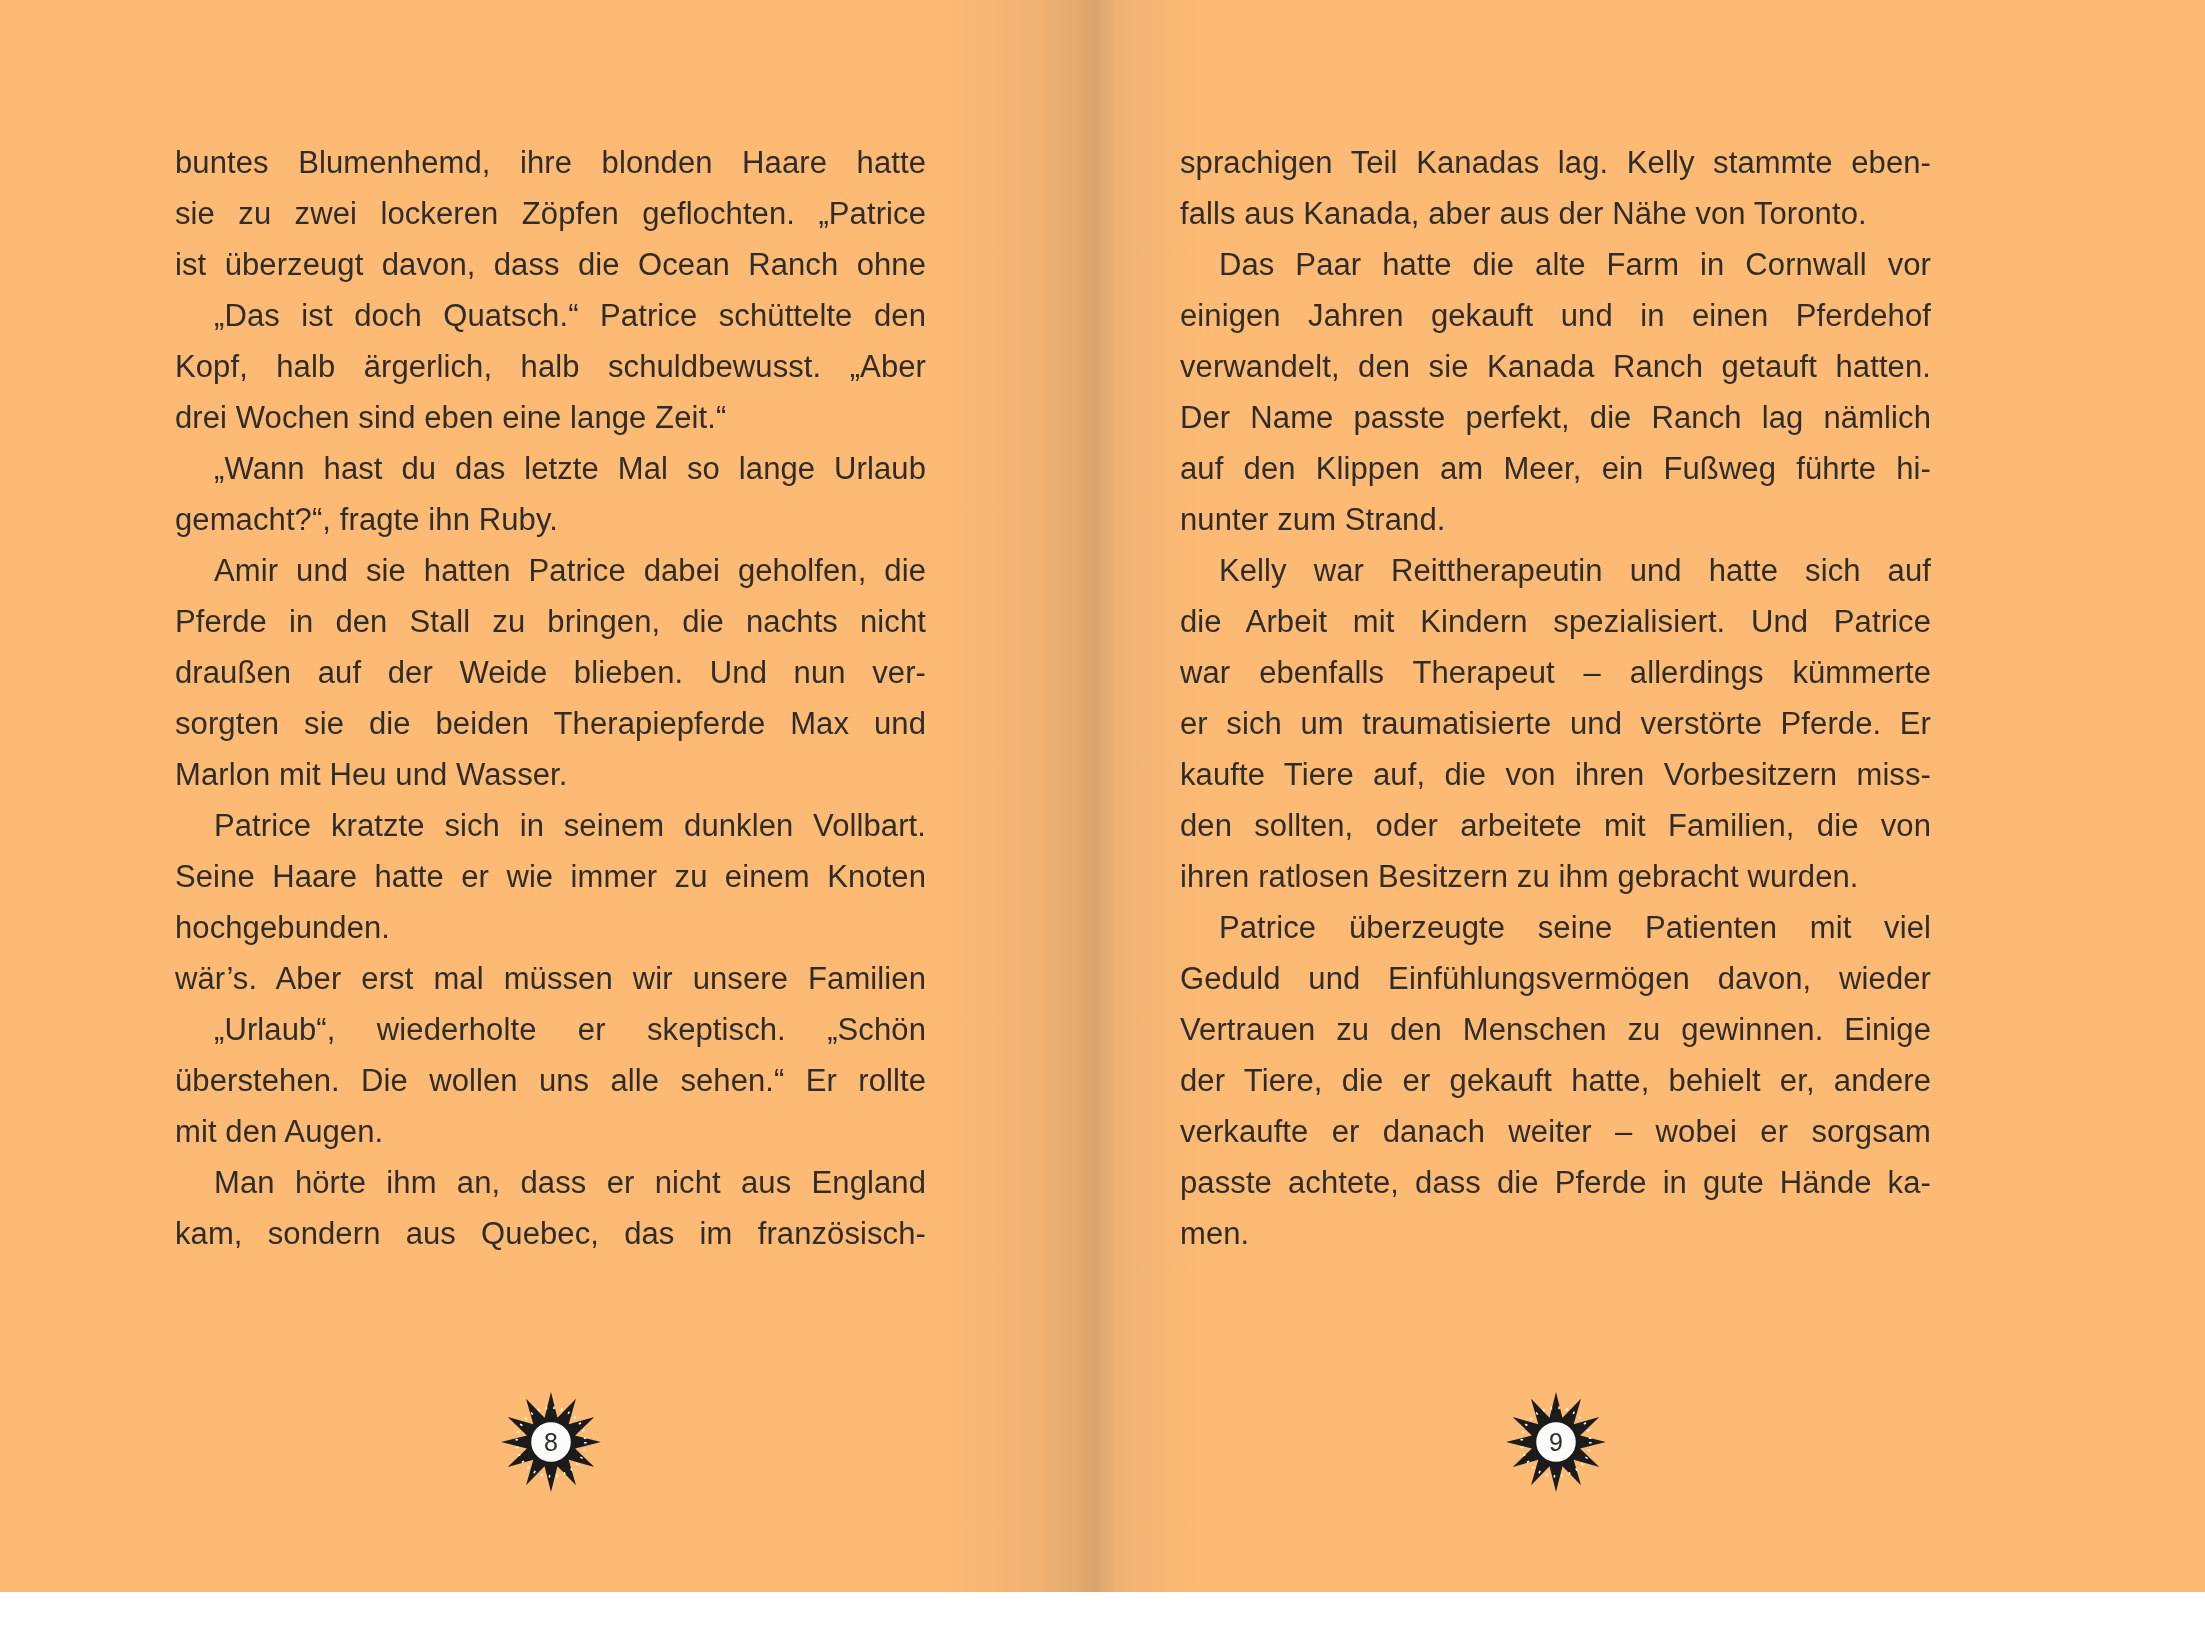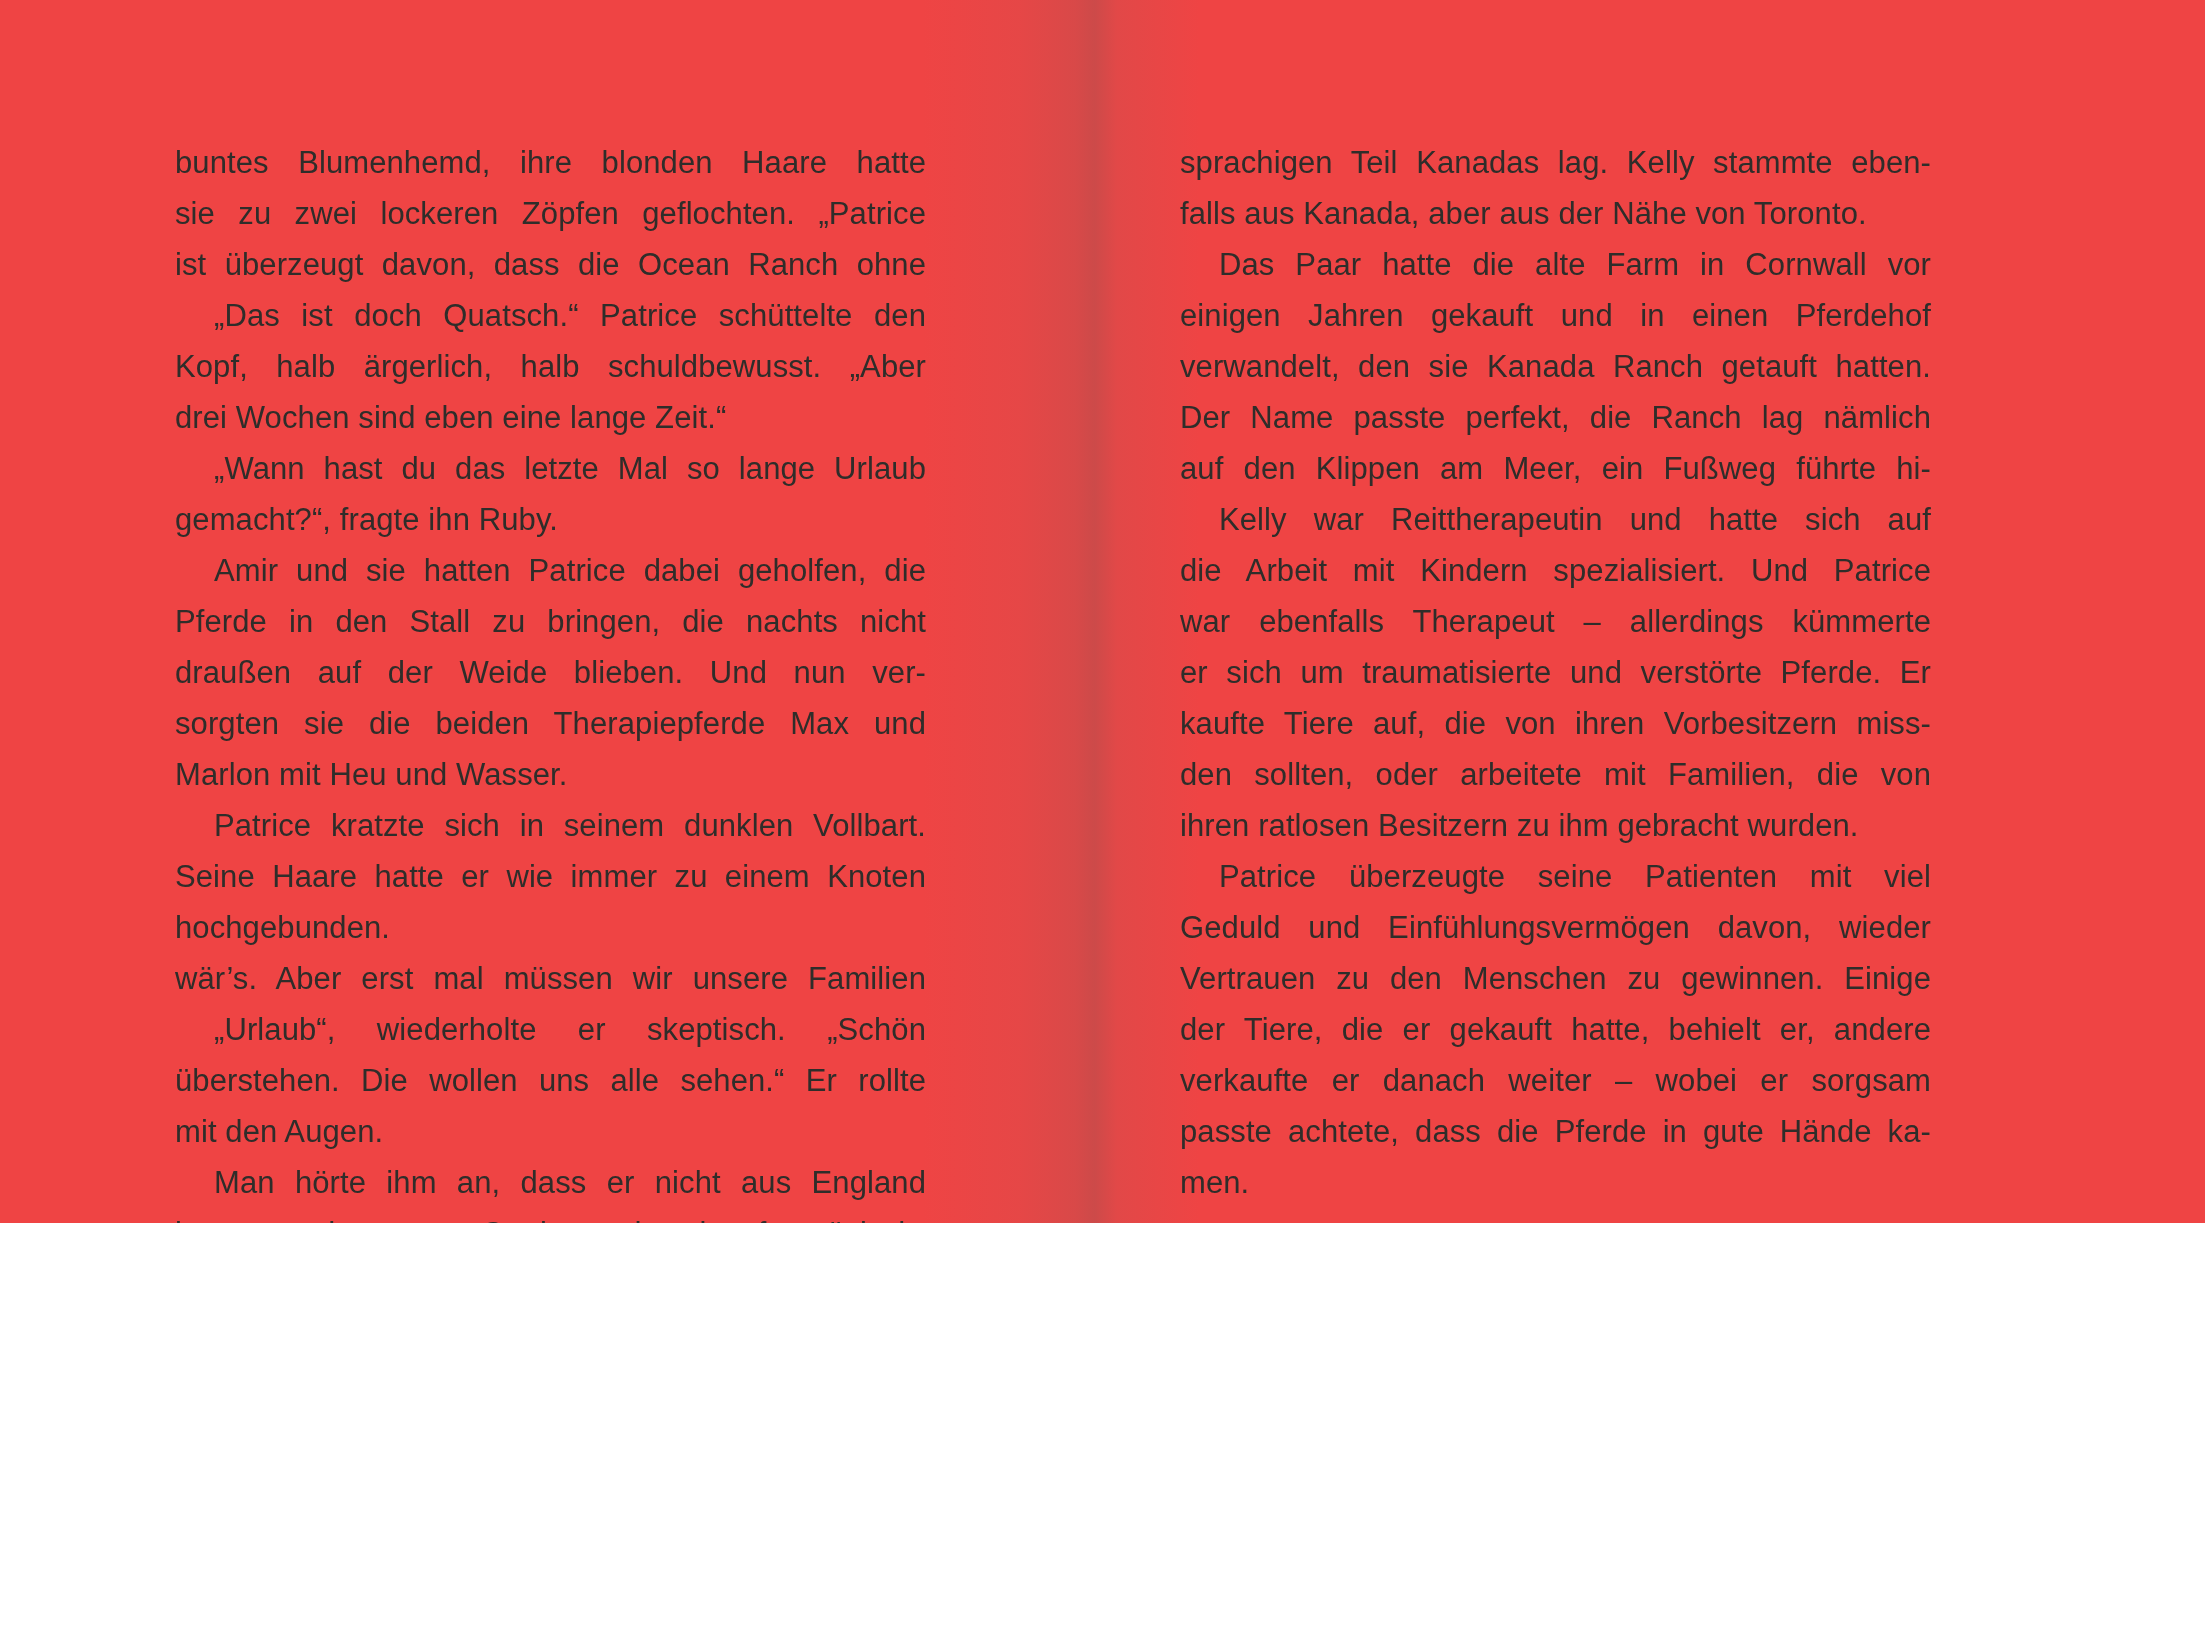--- a/index.html
+++ b/index.html
@@ -3,22 +3,22 @@
 <meta charset="utf-8">
 <style>
   html, body {
     margin: 0;
     padding: 0;
     background: #ffffff;
   }
   .spread {
     position: relative;
     width: 2205px;
-    height: 1223px;
-    background: #ef4444;
+    height: 1592px;
+    background: #fdba74;
     overflow: hidden;
     font-family: "Liberation Sans", "DejaVu Sans", sans-serif;
     color: #2f2d2a;
     text-decoration: underline;
   }
   
   .gutter {
     position: absolute;
     top: 0;
     left: 921px;
@@ -101,20 +101,21 @@
     </div>
 
   <div class="textblock right" id="right-lines">
       <div class="line">sprachigen Teil Kanadas lag. Kelly stammte eben-</div>
       <div class="line last">falls aus Kanada, aber aus der Nähe von Toronto.</div>
       <div class="line indent">Das Paar hatte die alte Farm in Cornwall vor</div>
       <div class="line">einigen Jahren gekauft und in einen Pferdehof</div>
       <div class="line">verwandelt, den sie Kanada Ranch getauft hatten.</div>
       <div class="line">Der Name passte perfekt, die Ranch lag nämlich</div>
       <div class="line">auf den Klippen am Meer, ein Fußweg führte hi-</div>
+      <div class="line last">nunter zum Strand.</div>
       <div class="line indent">Kelly war Reittherapeutin und hatte sich auf</div>
       <div class="line">die Arbeit mit Kindern spezialisiert. Und Patrice</div>
       <div class="line">war ebenfalls Therapeut – allerdings kümmerte</div>
       <div class="line">er sich um traumatisierte und verstörte Pferde. Er</div>
       <div class="line">kaufte Tiere auf, die von ihren Vorbesitzern miss-</div>
       <div class="line">den sollten, oder arbeitete mit Familien, die von</div>
       <div class="line last">ihren ratlosen Besitzern zu ihm gebracht wurden.</div>
       <div class="line indent">Patrice überzeugte seine Patienten mit viel</div>
       <div class="line">Geduld und Einfühlungsvermögen davon, wieder</div>
       <div class="line">Vertrauen zu den Menschen zu gewinnen. Einige</div>

